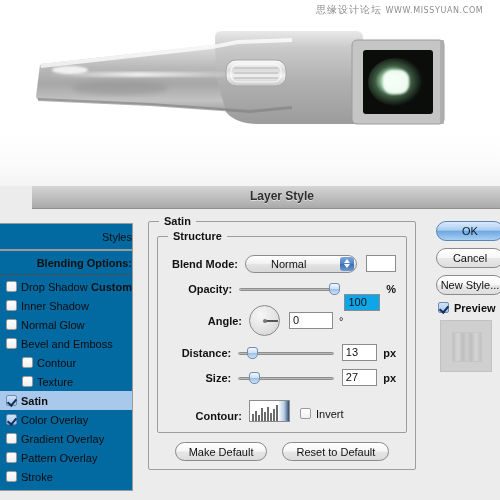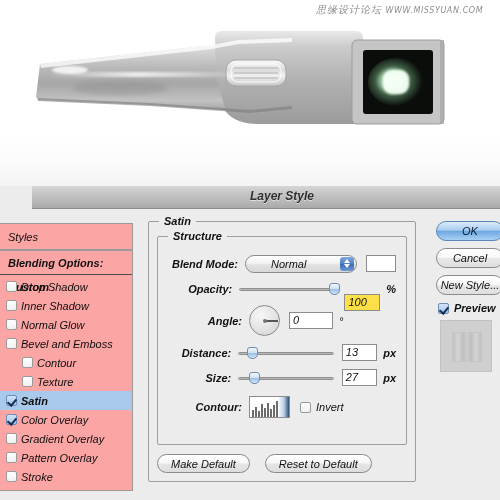--- a/index.html
+++ b/index.html
@@ -2,21 +2,21 @@
 <html><head>
 <meta charset="utf-8">
 <style>
   html,body{margin:0;padding:0;}
   body{
     width:500px;height:500px;overflow:hidden;
     background:#ececec;
     font-family:"Liberation Sans","DejaVu Sans",sans-serif;
     -webkit-font-smoothing:antialiased;
   }
-  .screen{position:relative;width:500px;height:500px;font-style:italic;}
+  .screen{position:relative;width:500px;height:500px;}
 
   
   .photo-area{
     position:absolute;left:0;top:0;width:500px;height:186px;
     background:linear-gradient(180deg,#ffffff 0%,#ffffff 72%,#fbfbfb 88%,#f4f4f4 100%);
     overflow:hidden;
   }
   .watermark{
     position:absolute;left:316px;top:3px;
     font-size:9px;color:#8d8d8d;letter-spacing:.5px;white-space:nowrap;
@@ -42,22 +42,23 @@
     font-size:12px;font-weight:bold;color:#2f2f2f;
     text-shadow:0 1px 0 rgba(255,255,255,.55);
   }
   .dlgbody{position:relative;width:500px;height:291px;background:#ececec;}
 
   
   .styles-col{
     position:absolute;left:0;top:14px;width:133px;
   }
   .panelbox{
-    background:#fca5a5;border:1px solid #9a9a9a;border-left:none;
+    background:#0369a1;border:1px solid #9a9a9a;border-left:none;
     box-sizing:border-box;
+    text-align:right;
   }
   .styles-head{
     height:26px;line-height:26px;padding-left:8px;font-size:11px;color:#111;
     border-bottom:1px solid #9a9a9a;box-sizing:border-box;
   }
   .blend-head{
     height:24px;line-height:24px;padding-left:8px;font-size:11px;color:#111;
     font-weight:bold;border-bottom:1px solid #4d4d4d;box-sizing:border-box;
   }
   .fx-list{padding:2px 0 4px 0;}
@@ -137,21 +138,21 @@
     background:linear-gradient(180deg,#f4f9ff 0%,#cfe1f5 45%,#9fc2e6 55%,#cfe3f7 100%);
     border:1px solid #6f8dae;border-radius:3px 3px 5px 5px;
     box-sizing:border-box;
   }
 
   
   .field{
     width:40px;height:17px;border:1px solid #8c8c8c;background:#fff;box-sizing:border-box;
     font-size:11px;color:#111;text-align:left;padding:0 3px;line-height:15px;margin-left:8px;
   }
-  .field.sel-text{background:#fde047;margin-top:28px;}
+  .field.sel-text{background:#0ea5e9;margin-top:28px;}
   .unit{font-size:11px;color:#111;margin-left:6px;font-weight:bold;}
 
   
   .dial{
     width:31px;height:31px;border-radius:50%;
     background:radial-gradient(circle at 38% 32%,#f7f7f7 0%,#e3e3e3 55%,#cfcfcf 100%);
     border:1px solid #8b8b8b;box-sizing:border-box;position:relative;
   }
   .dial .hand{
     position:absolute;left:50%;top:50%;width:13px;height:2px;background:#555;
@@ -172,41 +173,41 @@
     background:linear-gradient(90deg,#ffffff 0%,#b9cee4 55%,#2f4d72 100%);
   }
   .contour-thumb .bars{position:absolute;left:0;bottom:0;width:30px;height:100%;}
   .contour-thumb .bars i{position:absolute;bottom:0;width:2px;background:#6b6b6b;}
 
   .chk-col{margin-left:10px;}
   .chk-row{display:flex;align-items:center;height:17px;}
   .chk-row .txt{font-size:11px;color:#111;margin-left:5px;}
 
   
-  .defaults{display:flex;justify-content:flex-start;gap:15px;margin-top:9px;}
+  .defaults{display:flex;justify-content:center;gap:15px;margin-top:9px;}
   .pillbtn{
     height:19px;line-height:18px;padding:0 13px;border-radius:10px;
     border:1px solid #8a8a8a;box-sizing:border-box;
     background:linear-gradient(180deg,#ffffff 0%,#f6f6f6 48%,#e6e6e6 52%,#dcdcdc 100%);
     font-size:11px;color:#111;white-space:nowrap;
   }
 
   
   .right-col{position:absolute;left:436px;top:12px;width:64px;}
   .abtn{
     height:20px;line-height:19px;width:68px;border-radius:10px;border:1px solid #8a8a8a;
     box-sizing:border-box;text-align:center;font-size:11px;color:#111;margin-bottom:7px;
     background:linear-gradient(180deg,#ffffff 0%,#f7f7f7 48%,#e8e8e8 52%,#dedede 100%);
     white-space:nowrap;overflow:hidden;
   }
   .abtn.default{
     background:linear-gradient(180deg,#dcebfb 0%,#a9cdf0 45%,#6ea8e2 52%,#a9d0f3 100%);
     border-color:#5b86b5;color:#0b1a2c;
   }
-  .preview-row{display:flex;align-items:flex-end;margin:2px 0 6px 2px;}
+  .preview-row{display:flex;align-items:flex-start;margin:2px 0 6px 2px;}
   .preview-row .txt{font-size:11px;color:#111;margin-left:5px;font-weight:bold;}
   .preview-box{
     margin-left:4px;width:52px;height:52px;background:#cfcfcf;border:1px solid #c2c2c2;
     box-sizing:border-box;position:relative;
   }
   .preview-box .glyph{
     position:absolute;left:11px;top:11px;width:30px;height:30px;
     background:linear-gradient(90deg,#c0c0c0 0%,#d6d6d6 18%,#bdbdbd 36%,#cfcfcf 50%,#bdbdbd 64%,#d6d6d6 82%,#c0c0c0 100%);
     border:1px solid #c6c6c6;box-sizing:border-box;opacity:.9;
   }
@@ -417,21 +418,21 @@
             <div class="row">
               <span class="lab">Size:</span>
               <div class="slider">
                 <div class="track"></div>
                 <div class="thumb" style="left:11%"></div>
               </div>
               <div class="field">27</div>
               <span class="unit">px</span>
             </div>
 
-            <div class="row" style="height:30px;margin-bottom:12px;">
+            <div class="row" style="height:30px;margin-bottom:0;align-items:flex-end;">
               <span class="lab">Contour:</span>
               <div class="contour-thumb">
                 <div class="bars">
                   <i style="left:2px;height:34%"></i>
                     <i style="left:5px;height:52%"></i>
                   <i style="left:8px;height:30%"></i>
                     <i style="left:11px;height:66%"></i>
                   <i style="left:14px;height:44%"></i>
                     <i style="left:17px;height:72%"></i>
                   <i style="left:20px;height:38%"></i>

